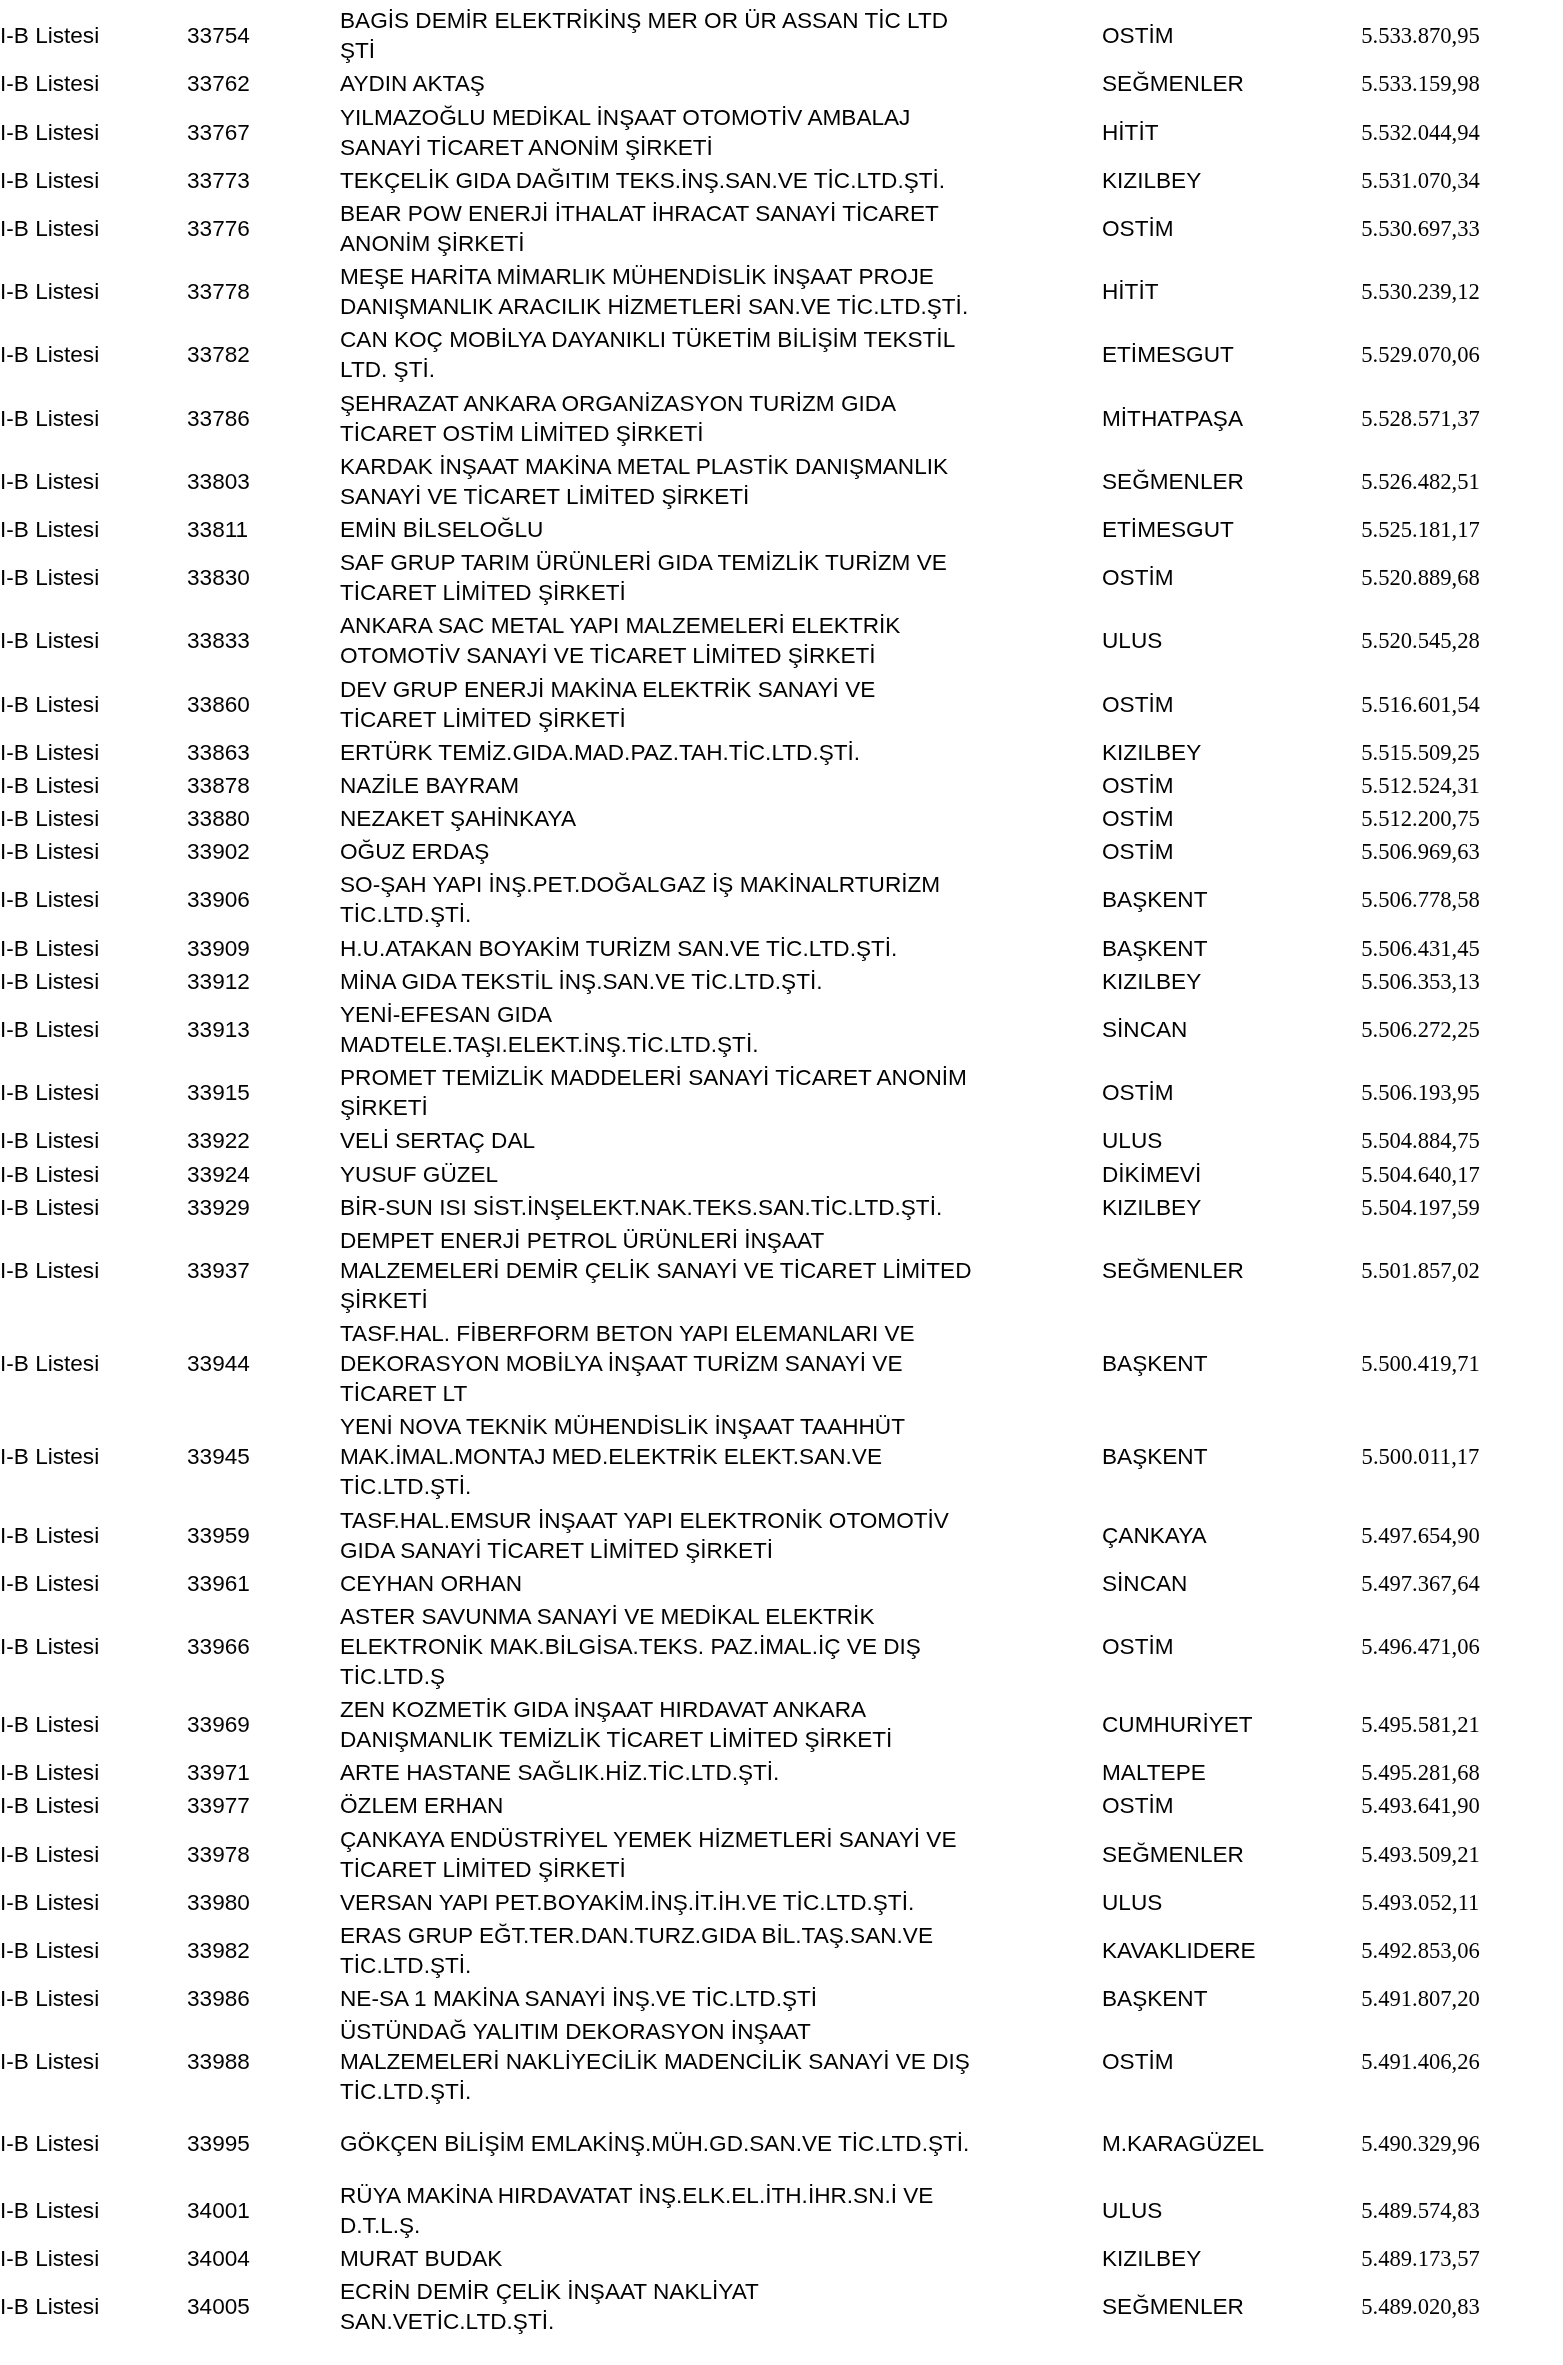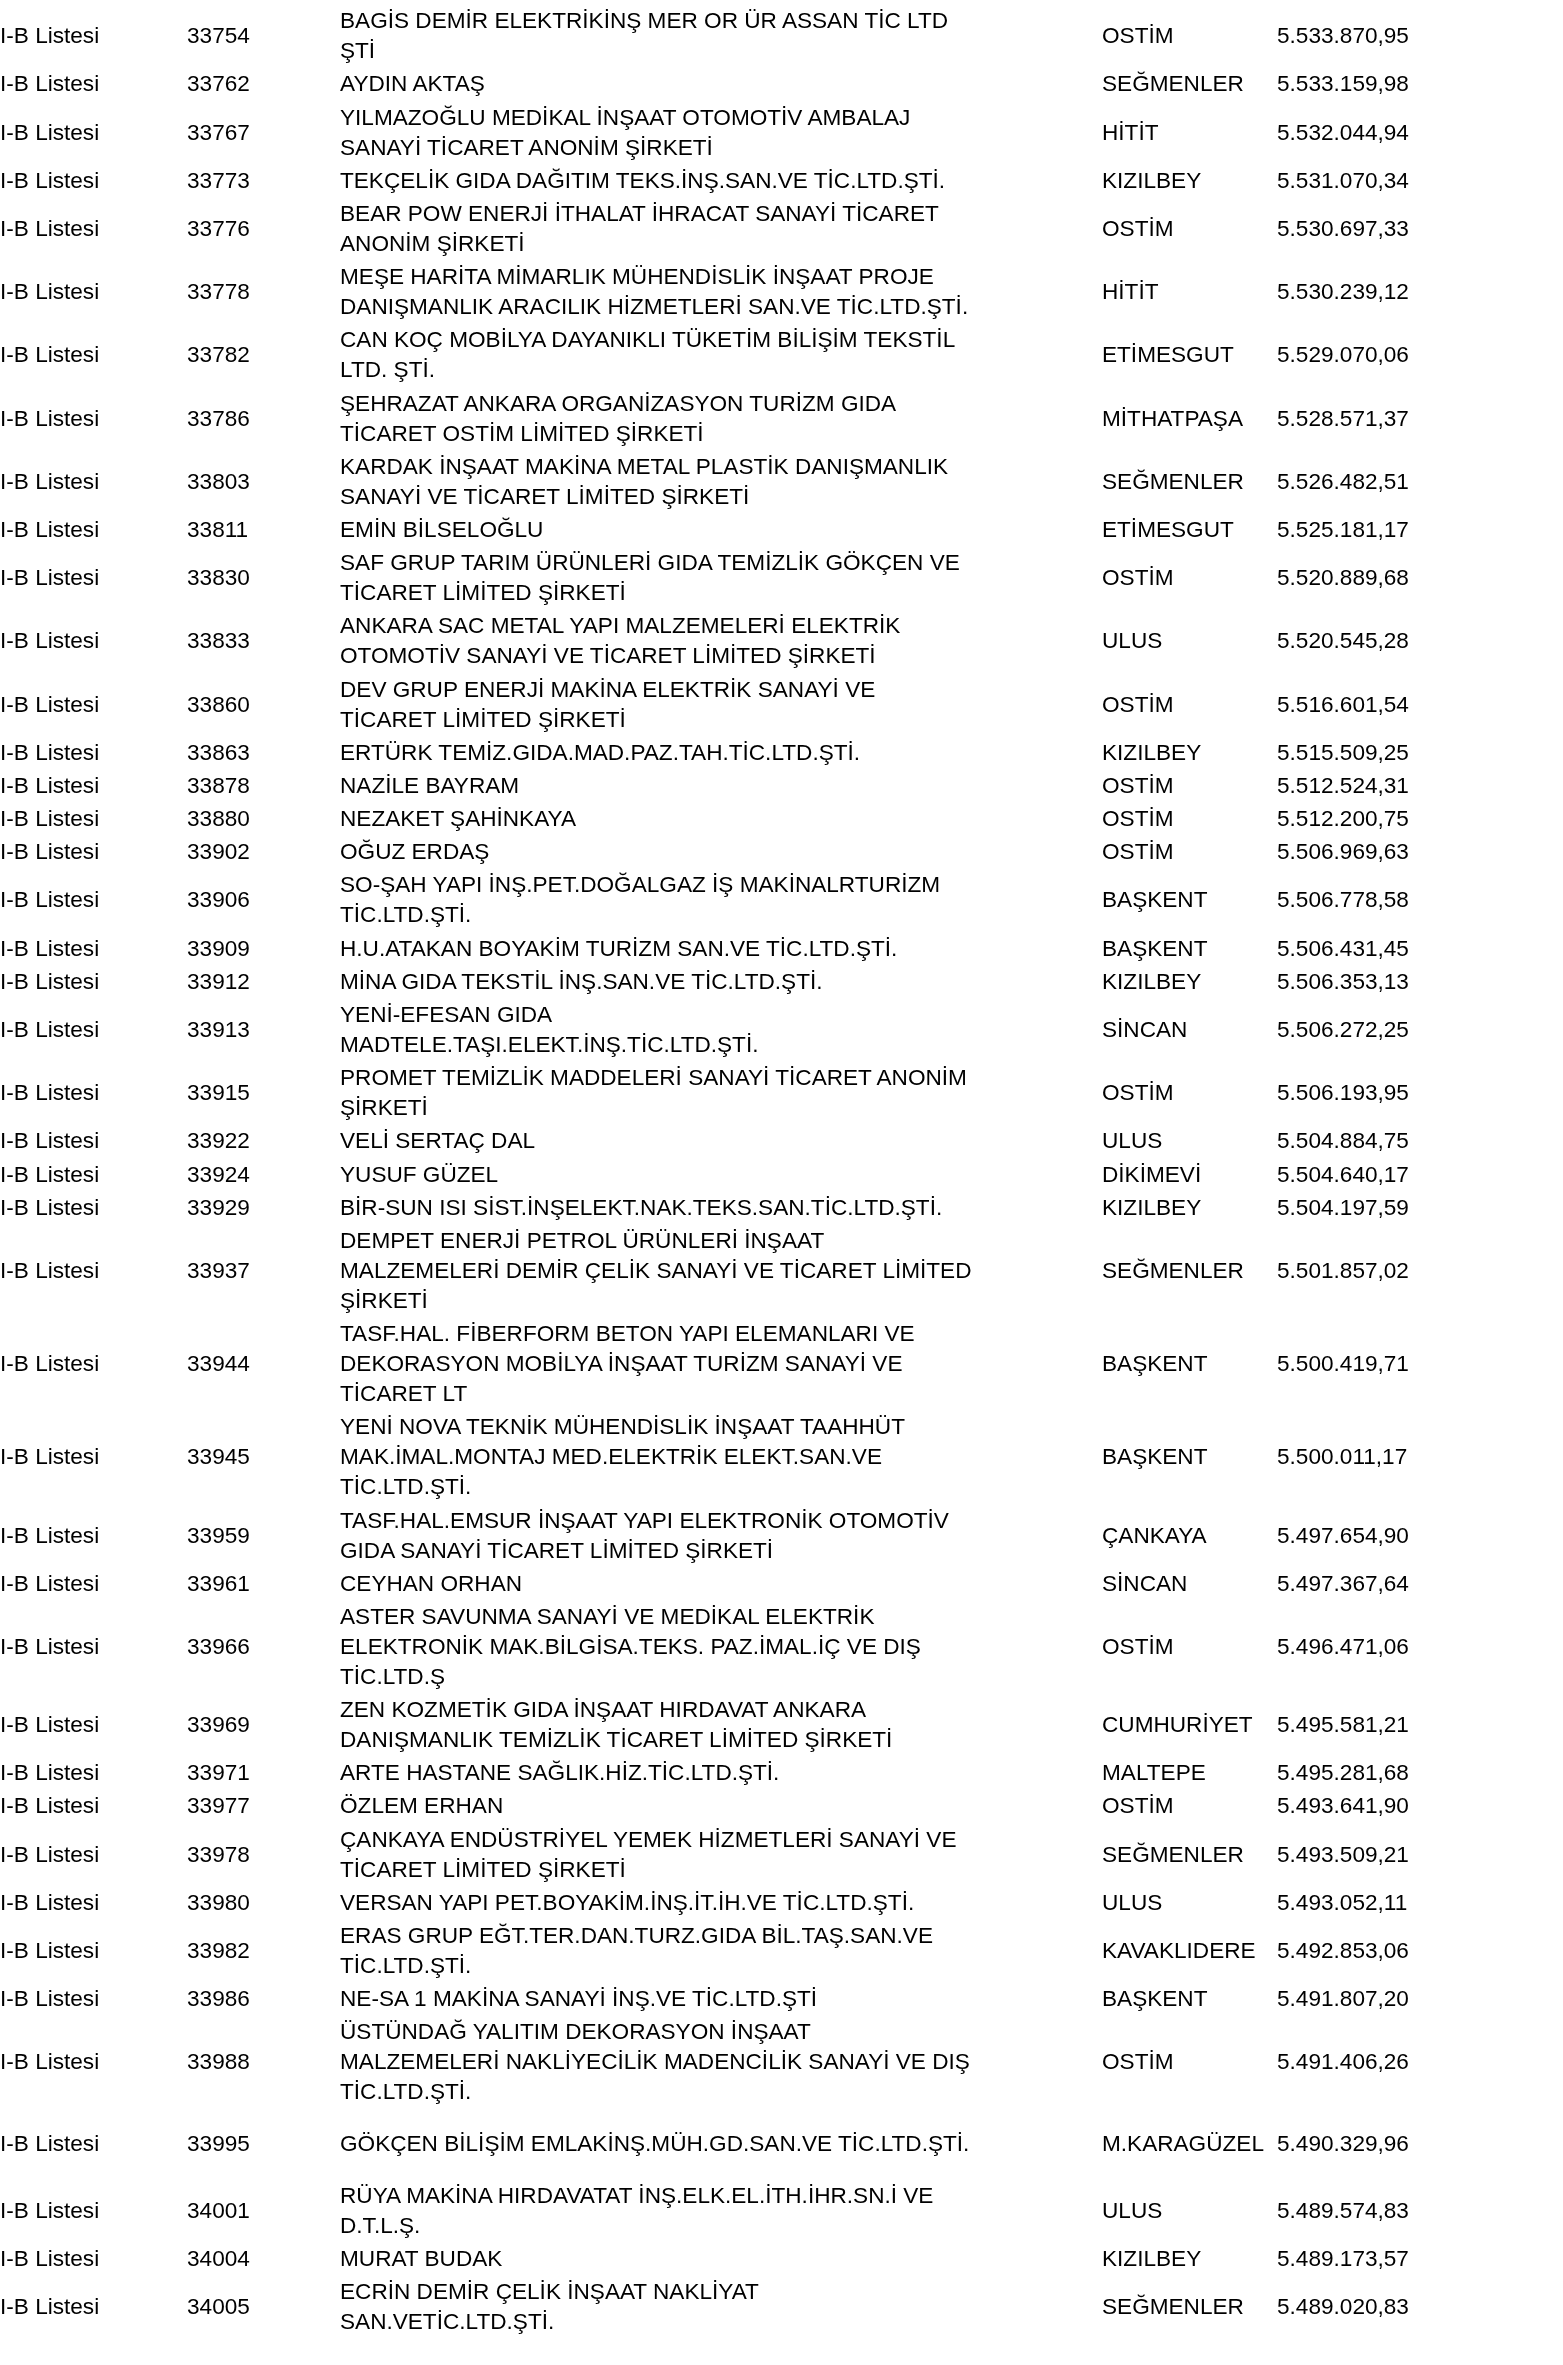--- a/index.html
+++ b/index.html
@@ -33,21 +33,21 @@
   }
   col.w-list     { width: 187px; }
   col.w-no       { width: 153px; }
   col.w-name     { width: 762px; }
   col.w-district { width: 175px; }
   col.w-amount   { width: 287px; }
   td.c-list   { padding-left: 22px; box-sizing: border-box; white-space: nowrap; }
   td.c-no     { white-space: nowrap; }
   td.c-name   { white-space: pre-line; padding-right: 11px; box-sizing: border-box; }
   td.c-district { white-space: nowrap; }
-  td.c-amount { text-align: left; padding-right: 23.4px; box-sizing: border-box; white-space: nowrap; }
+  td.c-amount { text-align: center; padding-right: 23.4px; box-sizing: border-box; white-space: nowrap; font-family: Liberation Serif, serif; }
   
   table.listing tbody tr:nth-child(40) td { padding-top: 20px; padding-bottom: 20px; }
 </style>
 </head>
 <body>
 
 <div class="page">
   <table class="listing">
     <colgroup>
       <col class="w-list">
@@ -130,21 +130,21 @@
         <tr>
     <td class="c-list">I-B Listesi</td>
     <td class="c-no">33811</td>
     <td class="c-name">EMİN BİLSELOĞLU</td>
     <td class="c-district">ETİMESGUT</td>
     <td class="c-amount">5.525.181,17</td>
   </tr>
         <tr>
     <td class="c-list">I-B Listesi</td>
     <td class="c-no">33830</td>
-    <td class="c-name">SAF GRUP TARIM ÜRÜNLERİ GIDA TEMİZLİK GÖKÇEN VE
+    <td class="c-name">SAF GRUP TARIM ÜRÜNLERİ GIDA TEMİZLİK TURİZM VE
 TİCARET LİMİTED ŞİRKETİ</td>
     <td class="c-district">OSTİM</td>
     <td class="c-amount">5.520.889,68</td>
   </tr>
         <tr>
     <td class="c-list">I-B Listesi</td>
     <td class="c-no">33833</td>
     <td class="c-name">ANKARA SAC METAL YAPI MALZEMELERİ ELEKTRİK
 OTOMOTİV SANAYİ VE TİCARET LİMİTED ŞİRKETİ</td>
     <td class="c-district">ULUS</td>

